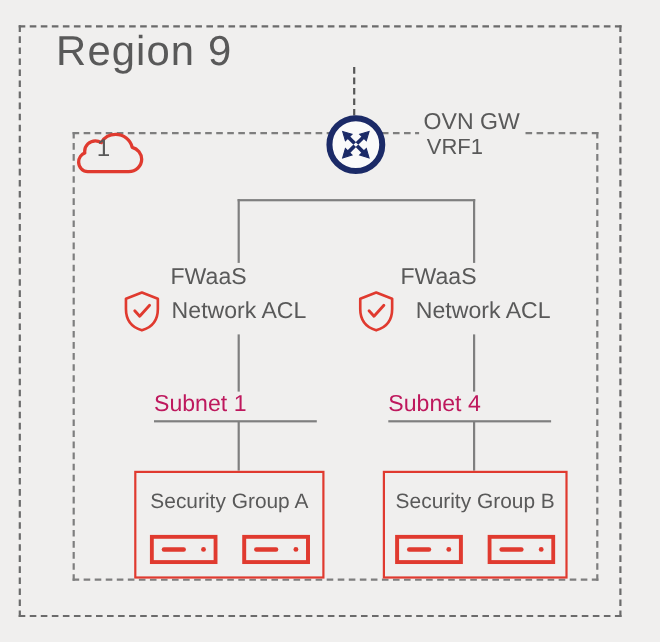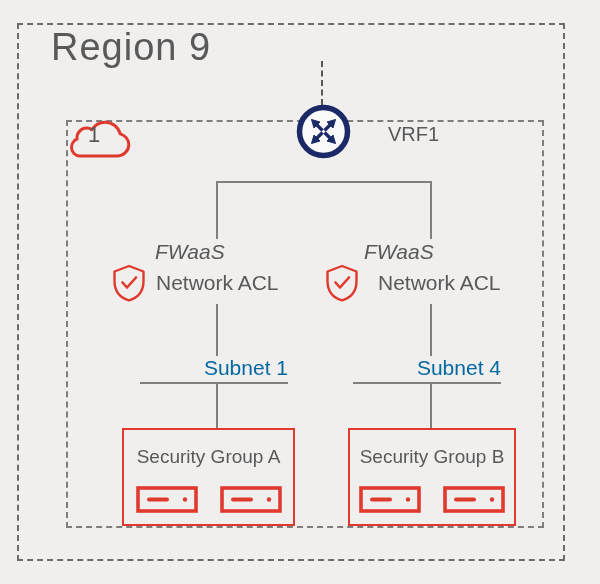--- a/index.html
+++ b/index.html
@@ -18,27 +18,27 @@
   .router-wrap { left:296px; top:104px; width:55px; height:55px; }
   .hline { border-top:2px solid #7f7f7f; height:0; }
   .vline { border-left:2px solid #7f7f7f; width:0; }
   .bracket-h { left:216px; top:181px; width:216px; }
   .vL1 { left:216px; top:181px; height:58px; }
   .vL2 { left:216px; top:304px; height:53px; }
   .vL3 { left:216px; top:383px; height:45px; }
   .vR1 { left:430px; top:181px; height:58px; }
   .vR2 { left:430px; top:304px; height:53px; }
   .vR3 { left:430px; top:383px; height:45px; }
-  .fw-line1 { font-size:21px; color:#595959; background:#f0efee; padding:0 3px;font-style:italic; }
+  .fw-line1 { font-size:21px; color:#595959; background:#f0efee; padding:0 3px; }
   .fw-line2 { font-size:21px; color:#595959; background:#f0efee; padding:0 3px;text-align:center; }
   .fwA1 { left:152px; top:240px; } .fwA2 { left:153px; top:271px; }
   .fwB1 { left:361px; top:240px; } .fwB2 { left:375px; top:271px; }
   .shield-wrap { width:34px; height:38px; }
   .shieldA { left:112px; top:264px; } .shieldB { left:325px; top:264px; }
-  .subnet-label { width:148px; text-align:right; font-size:21px; color:#0369a1; background:#f0efee; }
+  .subnet-label { width:148px; text-align:left; font-size:21px; color:#be185d; background:#f0efee; }
   .subnetA { left:140px; top:356px; } .subnetB { left:353px; top:356px; }
   .subnet-rule { width:148px; }
   .ruleA { left:140px; top:382px; } .ruleB { left:353px; top:382px; }
   .sg-box { top:428px; height:98px; border:2px solid #e03a2f; background:#f0efee; }
   .sgA { left:122px; width:173px; } .sgB { left:348px; width:168px; }
   .sg-title { position:absolute; left:0; right:0; top:16px; text-align:center; font-size:19px; color:#595959; }
   .sg-icons { position:absolute; left:0; right:0; top:56px; display:flex; justify-content:center; gap:22px; }
   .server-wrap { width:62px; height:27px; }
 </style>
 </head>
@@ -75,20 +75,21 @@
           <path d="M28.5,26.5 L34.5,20.5" stroke-width="3.4"></path>
           <polygon points="39.5,15.5 31,18 37,24" stroke-width="1"></polygon>
         </g>
         <g transform="rotate(270 27.5 27.5)">
           <path d="M28.5,26.5 L34.5,20.5" stroke-width="3.4"></path>
           <polygon points="39.5,15.5 31,18 37,24" stroke-width="1"></polygon>
         </g>
       </g>
     </svg>
   </div>
+  <div class="abs gw-label1">OVN GW</div>
   <div class="abs gw-label2">VRF1</div>
 
   <div class="abs hline bracket-h"></div>
   <div class="abs vline vL1"></div>
   <div class="abs vline vL2"></div>
   <div class="abs vline vL3"></div>
   <div class="abs vline vR1"></div>
   <div class="abs vline vR2"></div>
   <div class="abs vline vR3"></div>
 

